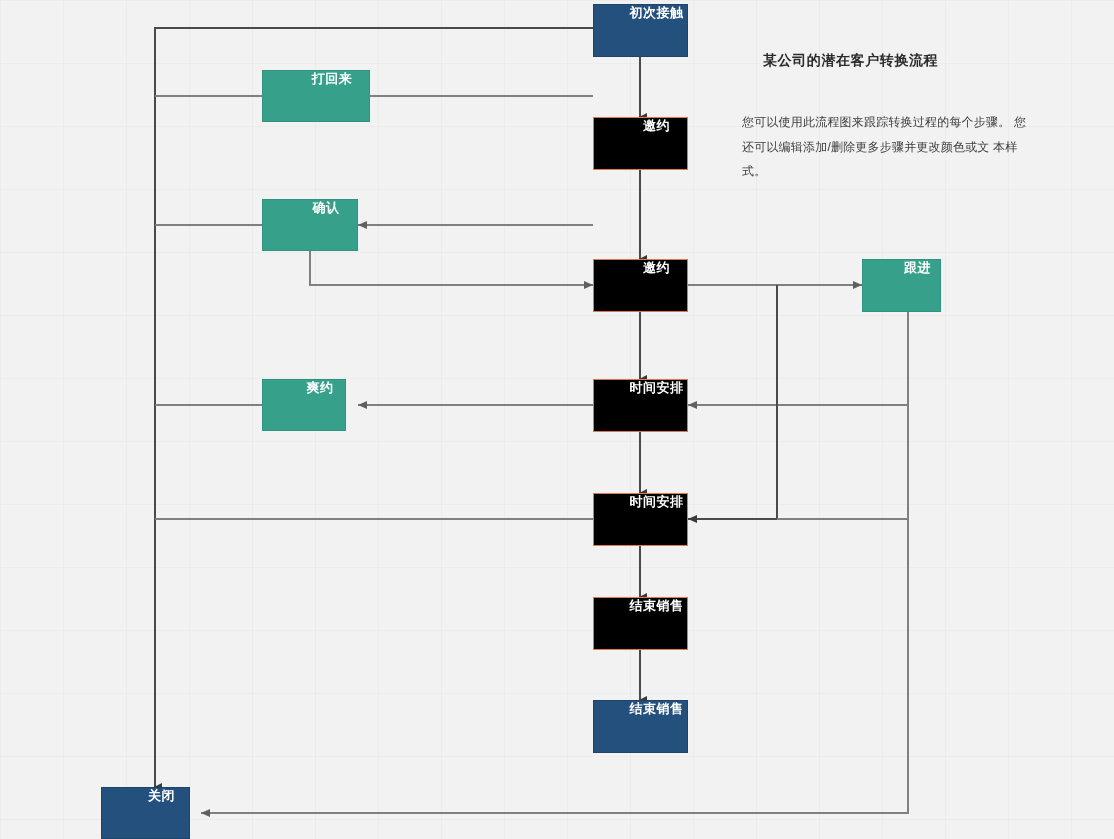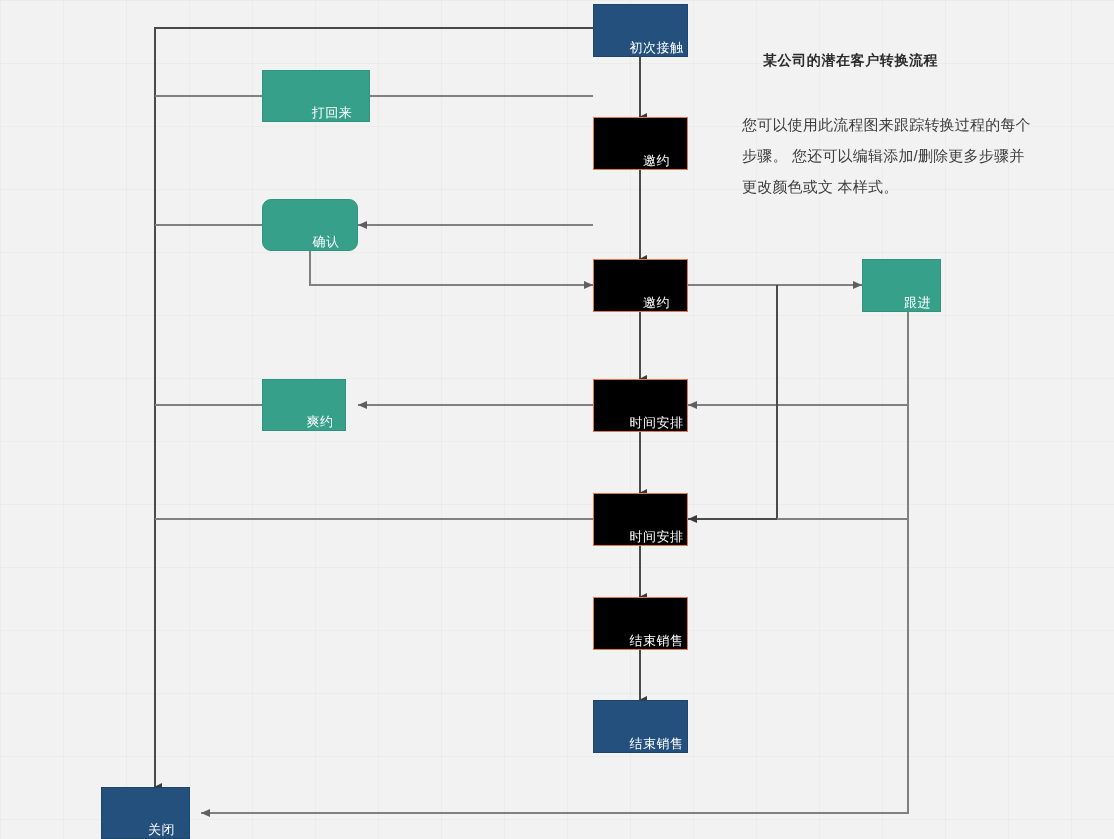--- a/index.html
+++ b/index.html
@@ -14,42 +14,42 @@
   #canvas{position:absolute;left:0;top:0;width:1114px;height:839px;}
   .grid{position:absolute;left:0;top:0;width:1114px;height:839px;
     background-image:
       linear-gradient(to right, rgba(0,0,0,0.022) 1px, transparent 1px),
       linear-gradient(to bottom, rgba(0,0,0,0.022) 1px, transparent 1px);
     background-size:63px 63px;
     pointer-events:none;}
   svg.edges{position:absolute;left:0;top:0;width:1114px;height:839px;pointer-events:none;}
   .node{
     position:absolute;
-    display:flex;align-items:flex-end;justify-content:center;
+    display:flex;align-items:flex-start;justify-content:center;
     box-sizing:border-box;
     color:#ffffff;
     font-size:13px;
-    font-weight:400;
+    font-weight:700;
     letter-spacing:0.5px;
     text-align:center;
     line-height:1.2;
     padding-left:32px;
   }
   .node.blue{background:#23507c;border:1px solid #1d4469;}
   .node.orange{background:#000000;border:1px solid #e2784a;}
   .node.green{background:#36a08b;border:1px solid #2f9380;}
   .title{
     position:absolute;
     font-size:14px;font-weight:bold;color:#2b2b2b;
     letter-spacing:0.6px;
     white-space:nowrap;
   }
   .desc{
     position:absolute;
-    font-size:15px;color:#3c3c3c;
+    font-size:12px;color:#3c3c3c;
     line-height:2.05;
     width:290px;
     letter-spacing:0.2px;
   }
 </style>
 </head>
 <body>
 
 <div id="canvas">
   <div class="grid"></div>
@@ -96,21 +96,21 @@
   <div id="node-layer">
       <div class="node blue" style="left: 593px; top: 4px; width: 95px; height: 53px;">
         <span>初次接触</span>
       </div>
       <div class="node green" style="left: 262px; top: 70px; width: 108px; height: 52px;">
         <span>打回来</span>
       </div>
       <div class="node orange" style="left: 593px; top: 117px; width: 95px; height: 53px;">
         <span>邀约</span>
       </div>
-      <div class="node green" style="left: 262px; top: 199px; width: 96px; height: 52px; border-radius: 9px;">
+      <div class="node green" style="left: 262px; top: 199px; width: 96px; height: 52px;">
         <span>确认</span>
       </div>
       <div class="node orange" style="left: 593px; top: 259px; width: 95px; height: 53px;">
         <span>邀约</span>
       </div>
       <div class="node green" style="left: 862px; top: 259px; width: 79px; height: 53px;">
         <span>跟进</span>
       </div>
       <div class="node green" style="left: 262px; top: 379px; width: 84px; height: 52px;">
         <span>爽约</span>

